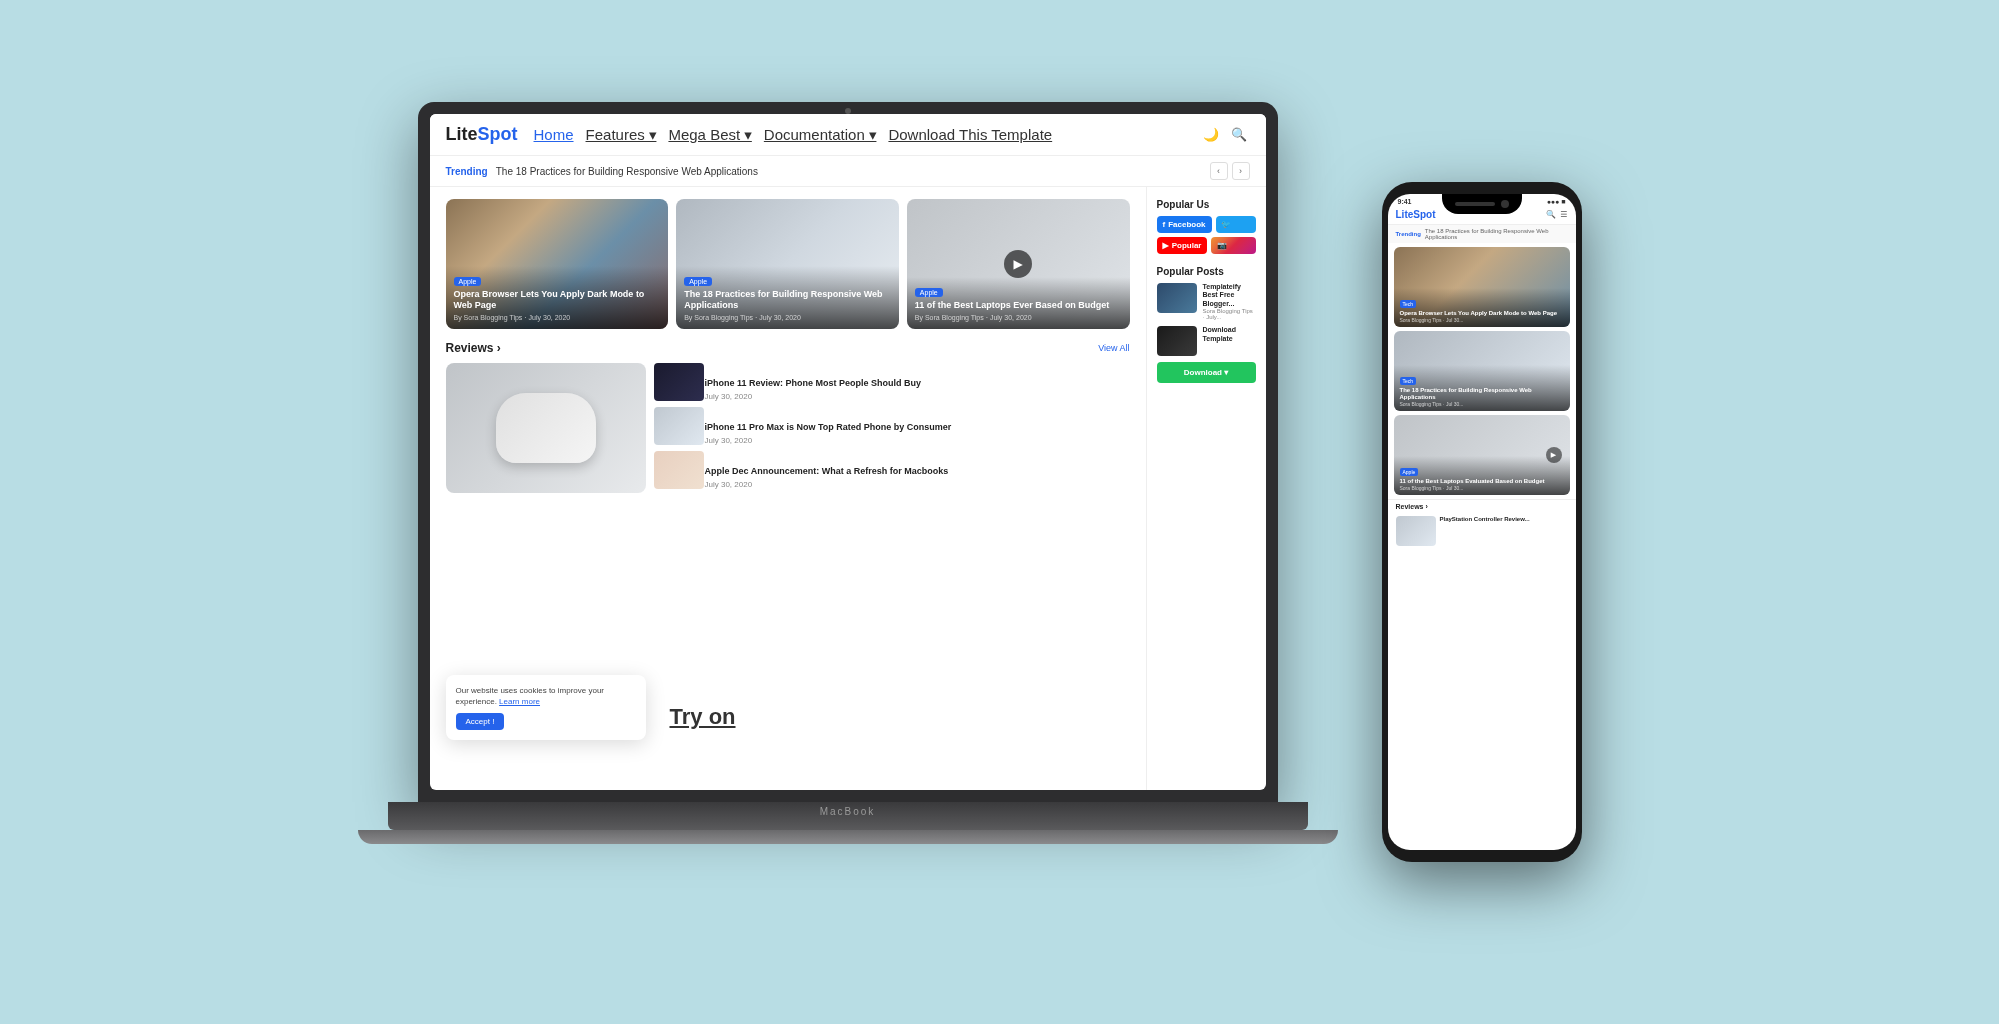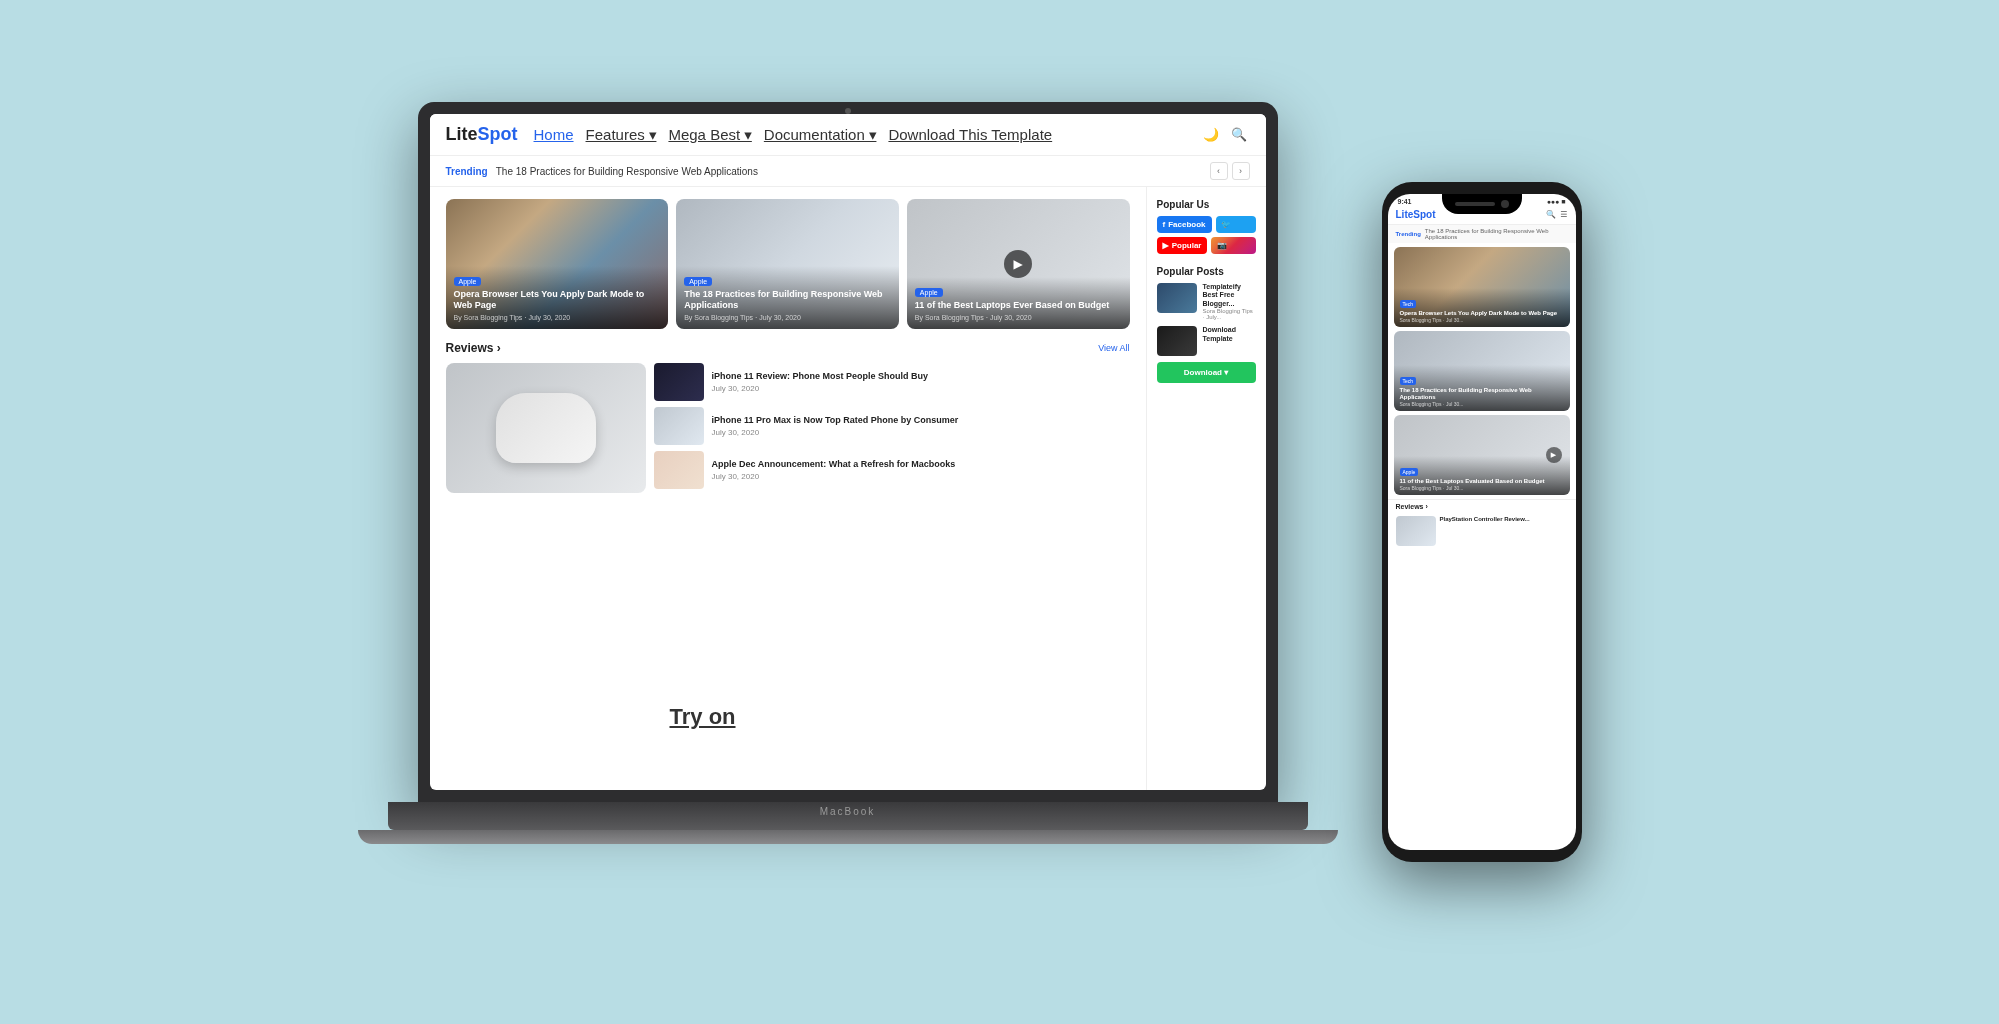--- a/index.html
+++ b/index.html
@@ -336,22 +336,22 @@
     }
 
     .review-list {
       display: flex;
       flex-direction: column;
       gap: 6px;
     }
 
     .review-item {
       display: flex;
-      gap: 8px;
-      align-items: center;
+      gap: 1px;
+      align-items: flex-end;
     }
 
     .review-thumb {
       width: 50px;
       height: 38px;
       border-radius: 4px;
       flex-shrink: 0;
       overflow: hidden;
     }
 
@@ -838,20 +838,25 @@
                       <div class="review-title">Apple Dec Announcement: What a Refresh for Macbooks</div>
                       <div class="review-date">July 30, 2020</div>
                     </div>
                   </div>
 
                 </div>
               </div>
 
               <div class="try-on-text">Try on</div>
 
+              <div class="cookie-banner">
+                <span>Our website uses cookies to improve your experience.</span>
+                <span class="cookie-link">Learn more</span>
+                <button class="cookie-btn">Accept !</button>
+              </div>
 
             </div>
 
             <div class="sidebar">
 
               <div class="sidebar-section">
                 <div class="sidebar-title">Popular Us</div>
                 <div class="social-buttons">
                   <div class="social-row">
                     <div class="social-btn fb">

